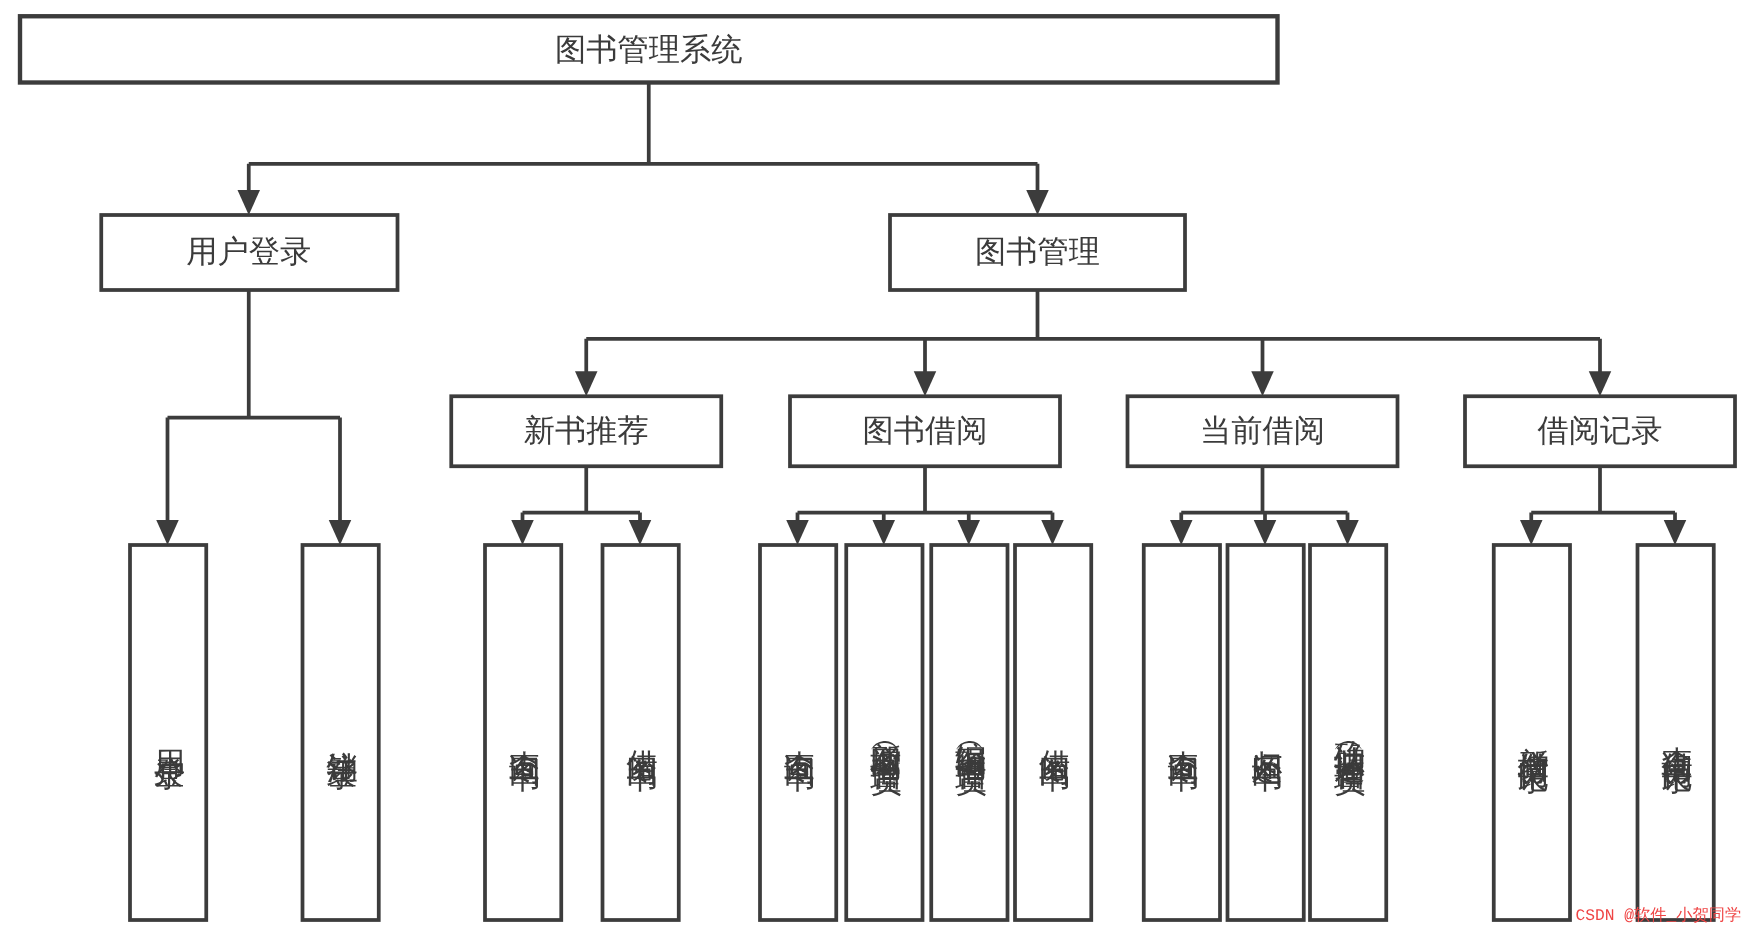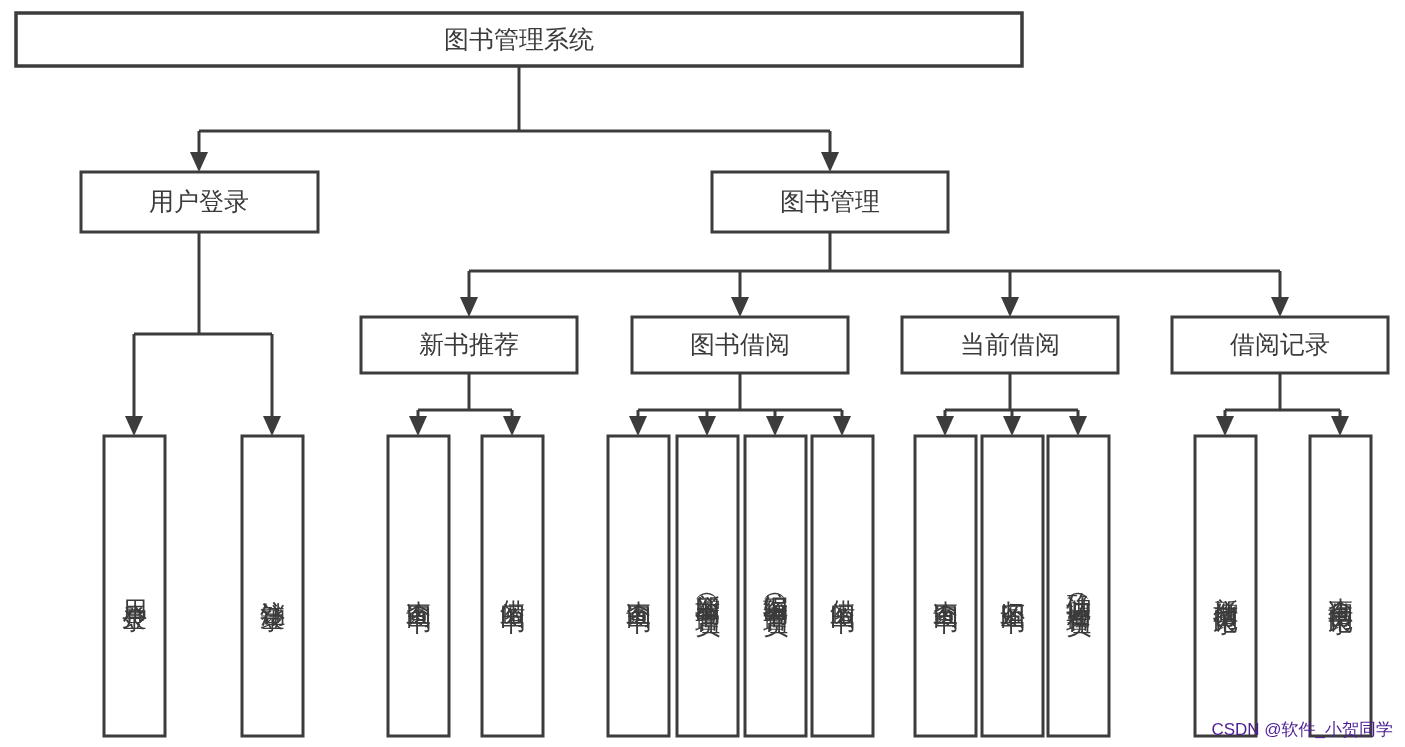--- a/index.html
+++ b/index.html
@@ -69,23 +69,23 @@
     font-size: 25px;
     line-height: 1.18;
     letter-spacing: 3px;
     color: #3b3b3b;
     white-space: nowrap;
   }
   .watermark {
     position: absolute;
     right: 12px;
     bottom: 6px;
-    font-family: Liberation Sans, sans-serif;
-    font-size: 17px;
-    color: #4c1d95;
+    font-family: Liberation Mono, monospace;
+    font-size: 13px;
+    color: #ef4444;
     white-space: nowrap;
     user-select: none;
   }
 </style>
 </head>
 <body>
 
 <div id="diagram-root">
 
   <svg class="diagram-svg" viewBox="0 0 1405 747">

